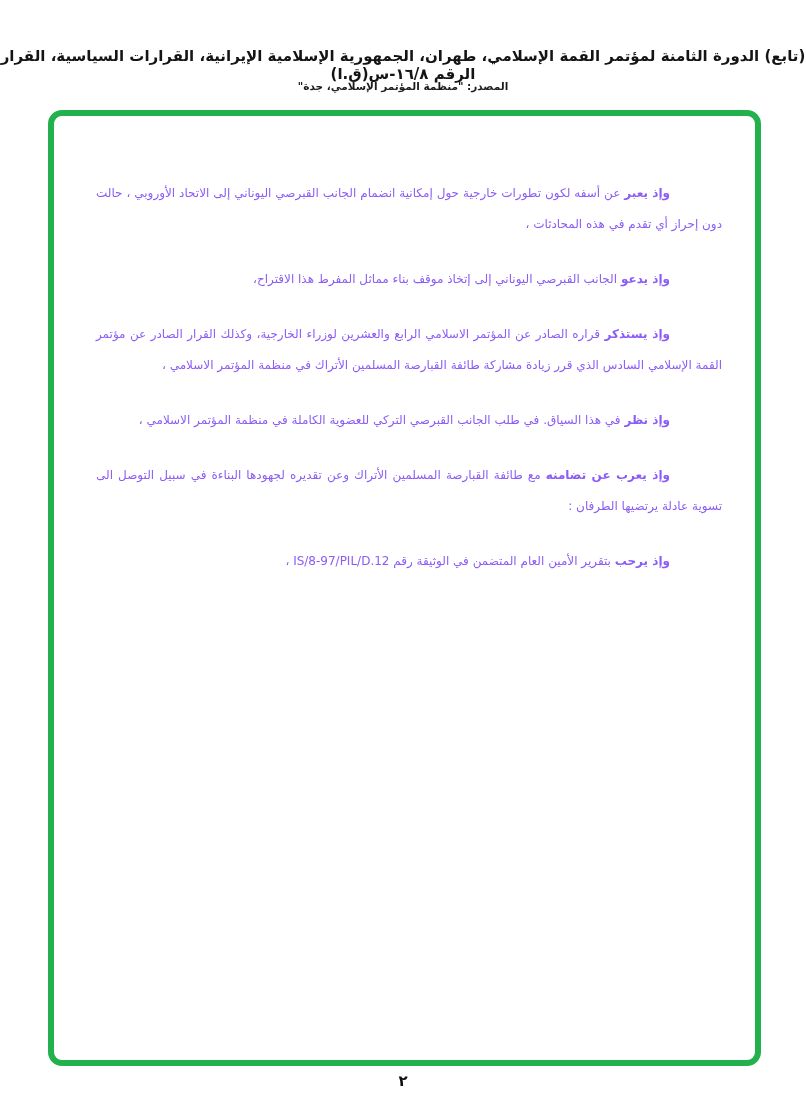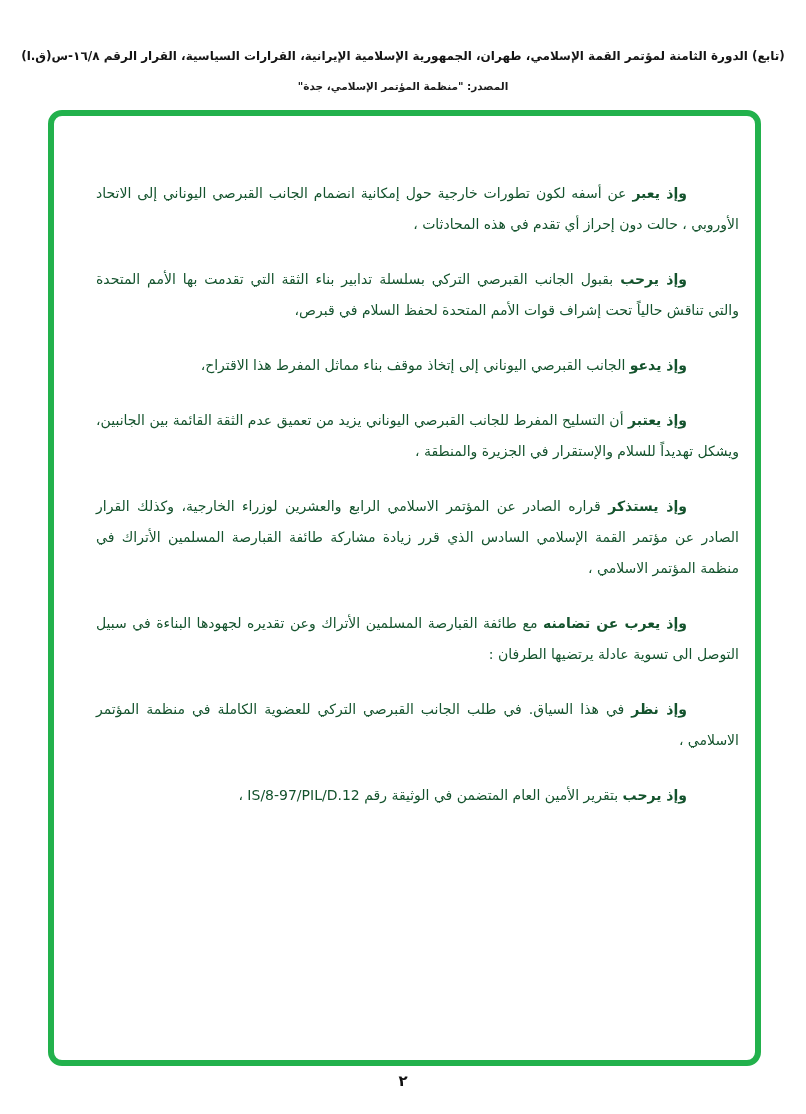--- a/index.html
+++ b/index.html
@@ -16,21 +16,21 @@
     overflow: hidden;
   }
   .header-line {
     position: absolute;
     top: 47px;
     left: 0;
     right: 0;
     text-align: center;
     direction: rtl;
     font-weight: bold;
-    font-size: 12px;
+    font-size: 15px;
     line-height: 18px;
     color: #141414;
   }
   .source-line {
     position: absolute;
     top: 80px;
     left: 0;
     right: 0;
     text-align: center;
     direction: rtl;
@@ -46,24 +46,24 @@
     height: 956px;
     box-sizing: border-box;
     border: 6px solid #22b14c;
     border-radius: 14px;
     overflow: hidden;
     background: #ffffff;
   }
   .content {
     direction: rtl;
     text-align: justify;
-    margin: 62px 16px 0 42px;
-    font-size: 14px;
+    margin: 62px 33px 0 42px;
+    font-size: 12px;
     line-height: 31px;
-    color: #14532d;
+    color: #8b5cf6;
   }
   .content p {
     margin: 0 0 24px 0;
     text-indent: 52px;
   }
   .content p .lead {
     font-weight: bold;
   }
   .page-number {
     position: absolute;
@@ -79,23 +79,21 @@
 </head>
 <body>
 
 <div class="header-line">(تابع) الدورة الثامنة لمؤتمر القمة الإسلامي، طهران، الجمهورية الإسلامية الإيرانية، القرارات السياسية، القرار الرقم ١٦/٨-س(ق.ا)</div>
 
 <div class="source-line">المصدر:  "منظمة المؤتمر الإسلامي، جدة"</div>
 
 <div class="frame" style="border-color: rgb(34, 177, 76);">
   <div class="content">
     <p><span class="lead">وإذ يعبر</span><span> عن أسفه لكون تطورات خارجية حول إمكانية انضمام الجانب القبرصي اليوناني إلى الاتحاد الأوروبي ، حالت دون إحراز أي تقدم في هذه المحادثات ،</span></p>
-    <p><span class="lead">وإذ يرحب</span><span> بقبول الجانب القبرصي التركي بسلسلة تدابير بناء الثقة التي تقدمت بها الأمم المتحدة والتي تناقش حالياً تحت إشراف قوات الأمم المتحدة لحفظ السلام في قبرص،</span></p>
     <p><span class="lead">وإذ يدعو</span><span> الجانب القبرصي اليوناني إلى إتخاذ موقف بناء مماثل المفرط هذا الاقتراح،</span></p>
-    <p><span class="lead">وإذ يعتبر</span><span> أن التسليح المفرط للجانب القبرصي اليوناني يزيد من تعميق عدم الثقة القائمة بين الجانبين، ويشكل تهديداً للسلام والإستقرار في الجزيرة والمنطقة ،</span></p>
     <p><span class="lead">وإذ يستذكر</span><span> قراره الصادر عن المؤتمر الاسلامي الرابع والعشرين لوزراء الخارجية، وكذلك القرار الصادر عن مؤتمر القمة الإسلامي السادس الذي قرر زيادة مشاركة طائفة القبارصة المسلمين الأتراك في منظمة المؤتمر الاسلامي ،</span></p>
+    <p><span class="lead">وإذ نظر</span><span> في هذا السياق. في طلب الجانب القبرصي التركي للعضوية الكاملة في منظمة المؤتمر الاسلامي ،</span></p>
     <p><span class="lead">وإذ يعرب عن تضامنه</span><span> مع طائفة القبارصة المسلمين الأتراك وعن تقديره لجهودها البناءة في سبيل التوصل الى تسوية عادلة يرتضيها الطرفان :</span></p>
-    <p><span class="lead">وإذ نظر</span><span> في هذا السياق. في طلب الجانب القبرصي التركي للعضوية الكاملة في منظمة المؤتمر الاسلامي ،</span></p>
     <p><span class="lead">وإذ يرحب</span><span> بتقرير الأمين العام المتضمن في الوثيقة رقم IS/8-97/PIL/D.12 ،</span></p>
   </div>
 </div>
 
 <div class="page-number">٢</div>
 
 </body></html>

